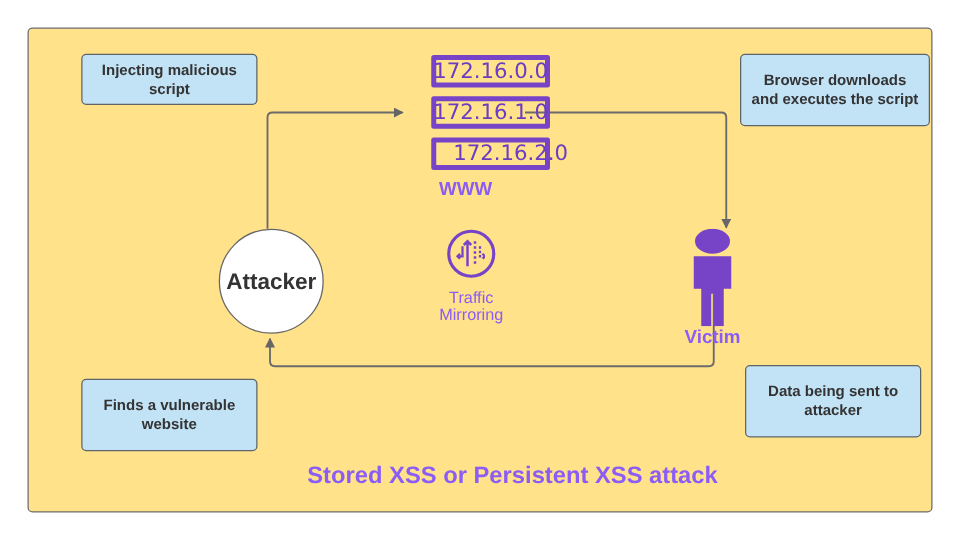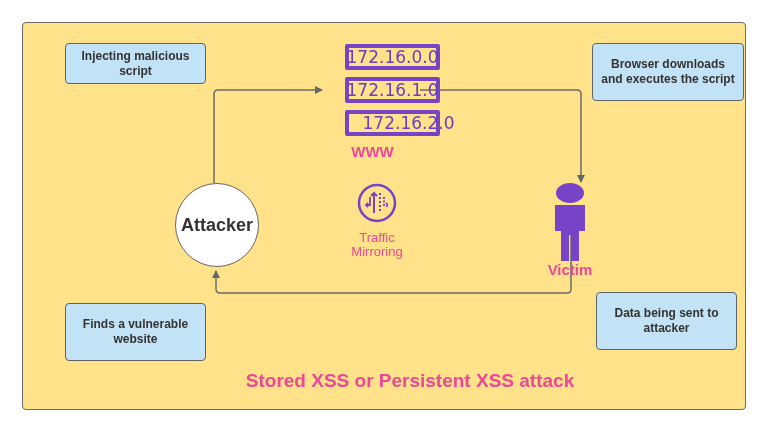--- a/index.html
+++ b/index.html
@@ -1,20 +1,20 @@
 <!DOCTYPE html>
 <html><head>
   <meta charset="utf-8">
   <style>
     html, body { margin: 0; padding: 0; background: #ffffff; }
     body { width: 768px; height: 433px; position: relative; overflow: hidden; font-family: "Liberation Sans", sans-serif; }
     .canvas { position: absolute; left: 22px; top: 22px; width: 724px; height: 388px; background: #ffe28a; border: 1.5px solid #6b6b6b; border-radius: 4px; box-sizing: border-box; }
     .note { position: absolute; background: #c2e2f5; border: 1.5px solid #5f6468; border-radius: 4px; box-sizing: border-box; display: flex; align-items: center; justify-content: center; text-align: center; font-weight: bold; font-size: 12px; line-height: 15px; color: #333333; padding: 0 6px; }
     .ip { position: absolute; left: 325px; width: 95px; height: 26px; border: 4px solid #7743c7; box-sizing: border-box; border-radius: 2px; color: #6b3cc4; font-size: 17px; display: flex; align-items: center; justify-content: center; font-family: "DejaVu Sans", sans-serif; letter-spacing: 0px; margin-left: 20px; }
-    .label { position: absolute; font-weight: bold; color: #ec4899; text-align: center; }
+    .label { position: absolute; font-weight: bold; color: #8b5cf6; text-align: center; }
     svg.lines { position: absolute; left: 0; top: 0; }
     .attacker { position: absolute; left: 175px; top: 183px; width: 84px; height: 84px; background: #ffffff; border: 1.5px solid #666; border-radius: 50%; box-sizing: border-box; display: flex; align-items: center; justify-content: center; font-weight: bold; font-size: 18px; color: #333; }
   </style>
 </head>
 <body>
 
 <div class="canvas"></div>
 
 <svg class="lines" width="768" height="433">
   <defs>

